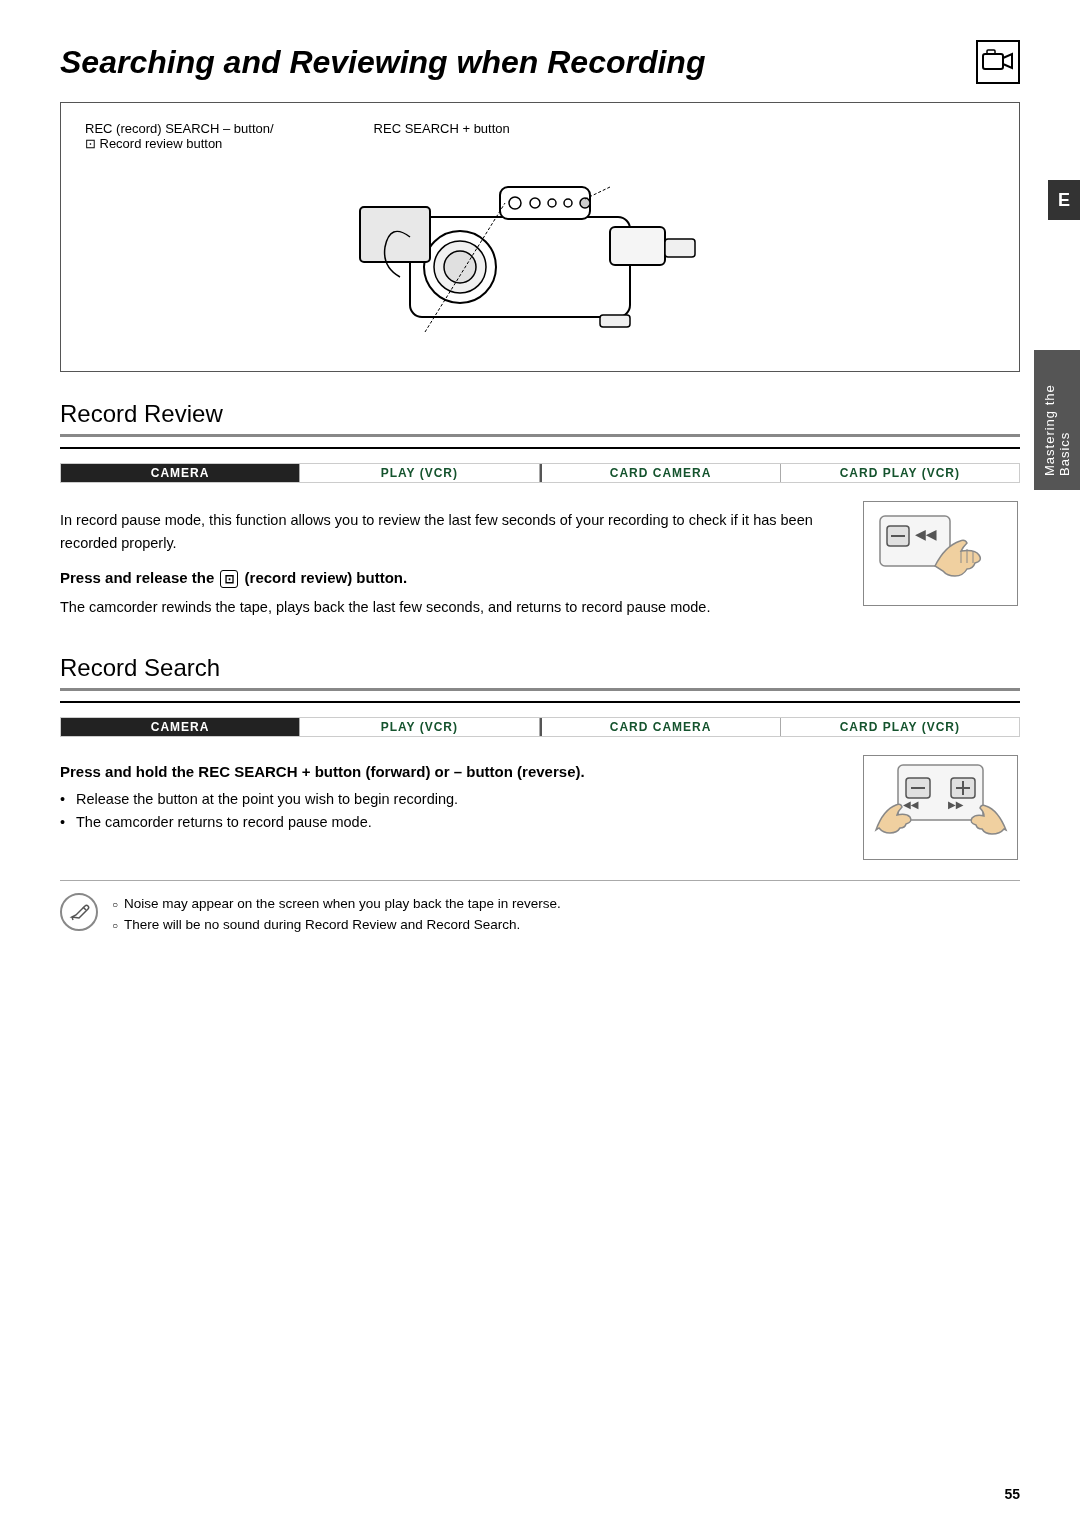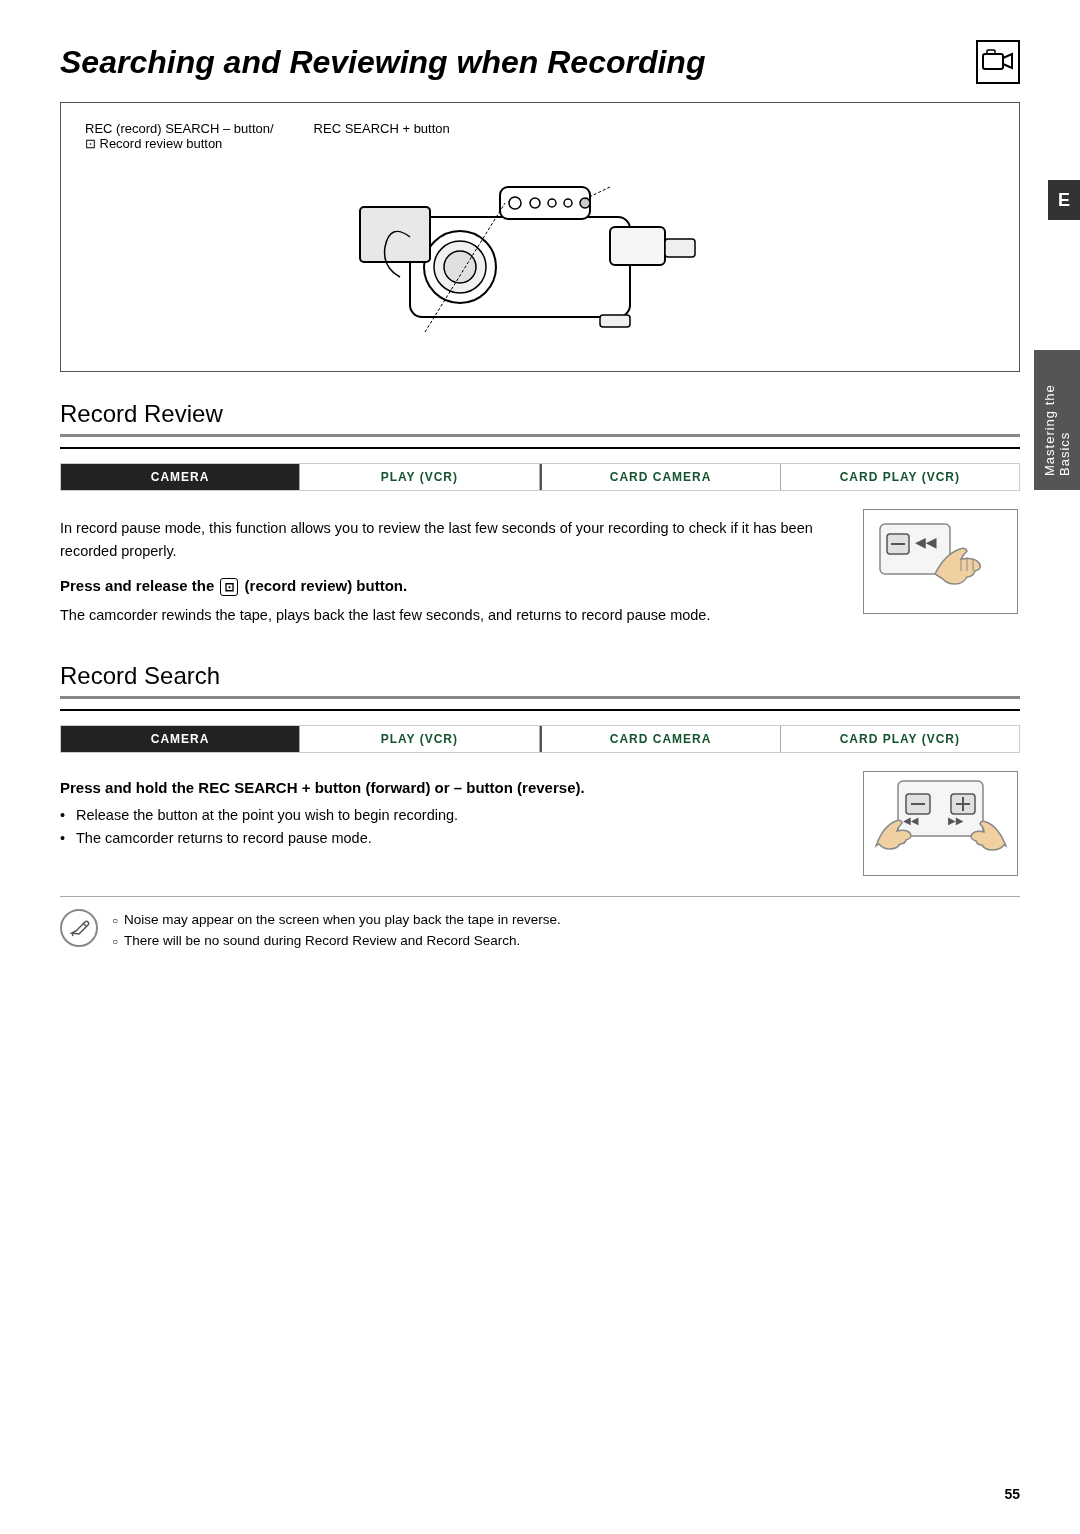--- a/index.html
+++ b/index.html
@@ -57,21 +57,21 @@
       padding-bottom: 6px;
       margin-bottom: 10px;
     }
 
     
     .mode-bar {
       display: flex;
       align-items: stretch;
       margin-bottom: 18px;
       border: 1px solid #ccc;
-      height: 28px;
+      height: 20px;
     }
     .mode-item {
       display: flex;
       align-items: center;
       justify-content: center;
       padding: 0 18px;
       font-size: 12px;
       font-weight: bold;
       letter-spacing: 1px;
       border-right: 1px solid #aaa;
@@ -260,21 +260,21 @@
 
     <svg width="32" height="28" viewBox="0 0 32 28" fill="none" xmlns="http://www.w3.org/2000/svg">
       <rect x="1" y="6" width="20" height="15" rx="2" stroke="#000" stroke-width="2" fill="none"></rect>
       <polygon points="21,10 30,6 30,20 21,16" stroke="#000" stroke-width="2" fill="none"></polygon>
       <rect x="5" y="2" width="8" height="4" rx="1" stroke="#000" stroke-width="1.5" fill="none"></rect>
     </svg>
   </div>
 </div>
 
 <div class="diagram-box">
-  <div style="display:flex; font-size:13px; margin-bottom:6px;">
+  <div style="display:flex; gap:60px; font-size:13px; margin-bottom:6px;">
     <div>
       <span>REC (record) SEARCH – button/</span><br>
       <span>⊡ Record review button</span>
     </div>
     <div style="margin-left:40px;">
       <span>REC SEARCH + button</span>
     </div>
   </div>
   <div class="diagram-camera-area">
 

